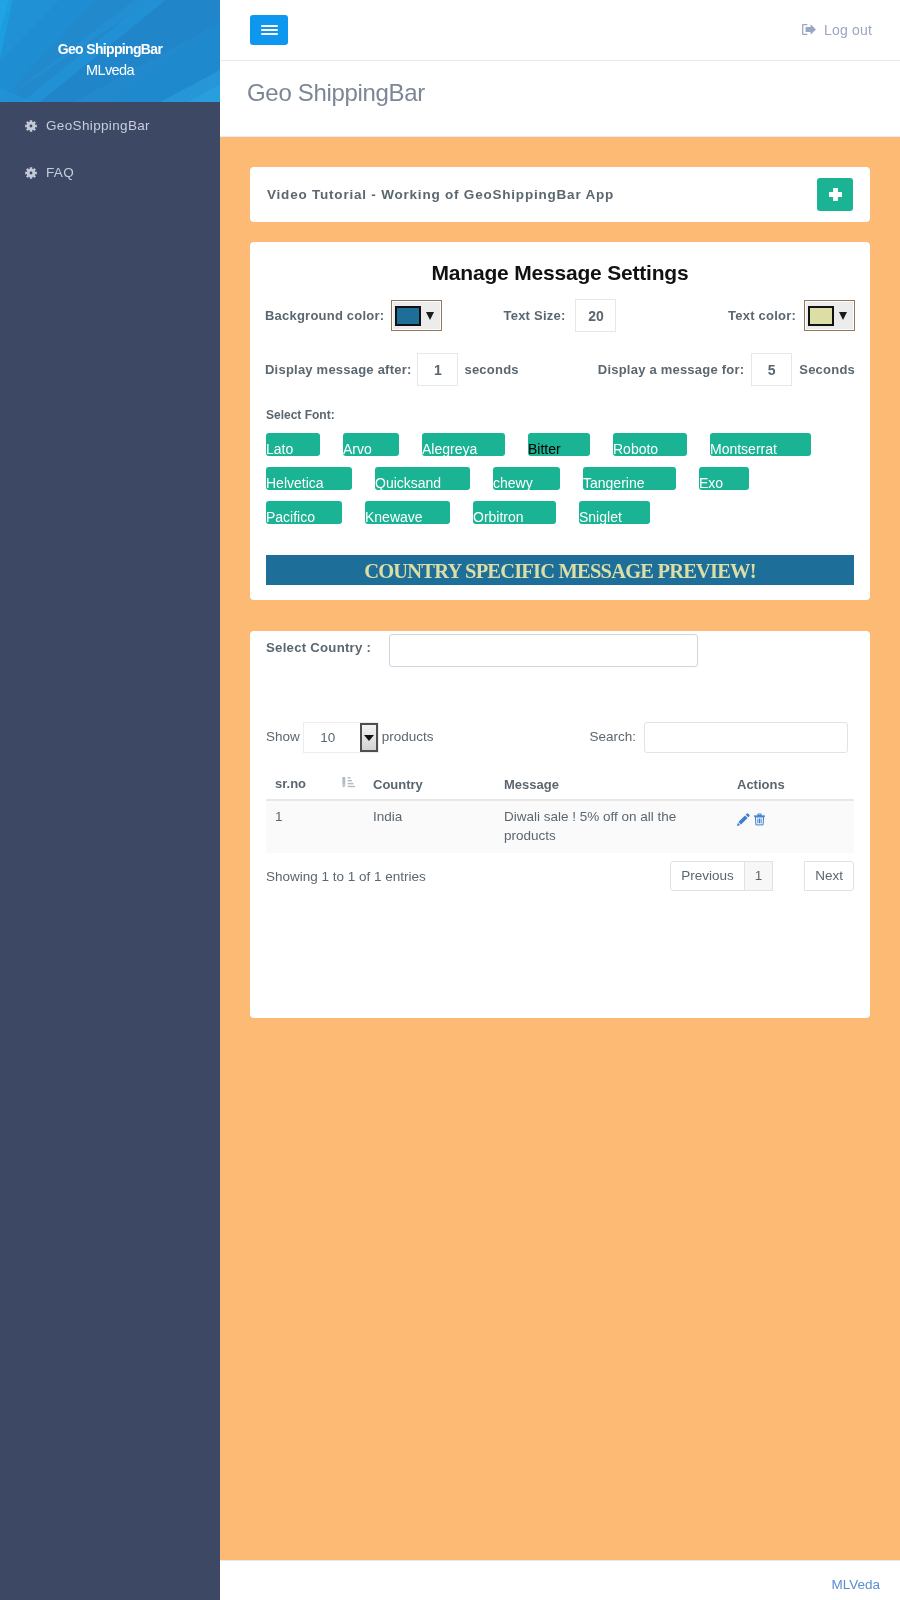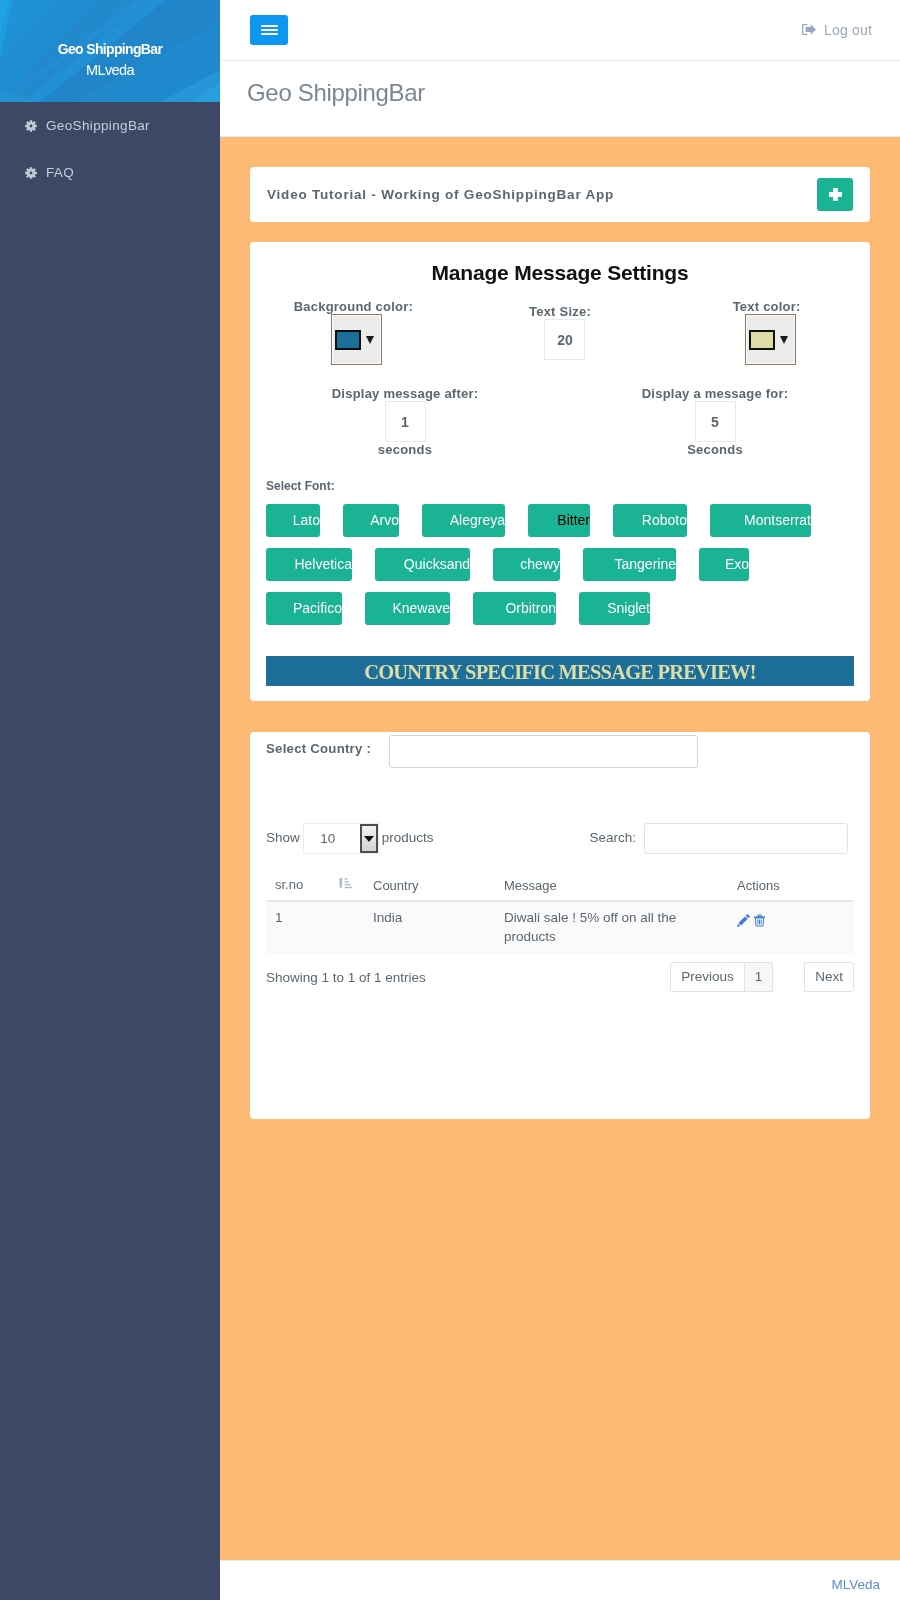--- a/index.html
+++ b/index.html
@@ -39,34 +39,34 @@
   .video-card{display:flex;align-items:center;justify-content:space-between;padding:0 17px;margin-bottom:20px;height:55px;}
   .video-title{color:#5b6770;font-weight:bold;font-size:13.5px;letter-spacing:0.79px;}
   .btn-plus{width:36px;height:33px;background:#1ab394;border-radius:3px;border:none;color:#fff;
     display:flex;align-items:center;justify-content:center;font-size:17px;font-weight:bold;cursor:pointer;padding:0;}
   .plusglyph{display:flex;}
 
   
   .settings-card{padding:0 0 15px;margin-bottom:20px;position:relative;}
   .sec-title{text-align:center;font-size:21px;font-weight:bold;color:#111;margin:0;padding:18px 0 0;line-height:26px;letter-spacing:-0.2px;}
   .grow{display:flex;align-items:center;}
-  .col4{width:33.3333%;padding:0 15px;display:flex;align-items:center;flex-direction:column;}
+  .col4{width:33.3333%;padding:0 15px;display:flex;align-items:center;}
   .c-left{justify-content:flex-start;}
   .c-mid{justify-content:center;}
   .c-right{justify-content:flex-end;}
   .lbl{font-weight:bold;color:#5b6770;font-size:13px;white-space:nowrap;letter-spacing:0.22px;}
   .colorpicker{width:51px;height:31px;border:1px solid #96775c;background:#ececec;display:inline-flex;align-items:center;padding:0 0 0 3px;flex:0 0 51px;box-shadow:inset 0 0 0 1px #fdfdfd;}
   .sw{width:26px;height:20px;border:2px solid #111;box-sizing:border-box;}
   .cp-arrow{width:0;height:0;border-left:4px solid transparent;border-right:4px solid transparent;border-top:8px solid #1b1b1b;margin-left:5px;}
   .numbox{width:41px;height:33px;border:1px solid #e6e7e8;background:#fff;display:flex;align-items:center;justify-content:center;
     font-weight:bold;color:#5b6770;font-size:14px;flex:0 0 41px;}
   .fontlbl{font-weight:bold;color:#5b6770;font-size:12px;margin:0 0 0 16px;line-height:14px;}
   .fontbtns{display:flex;flex-wrap:wrap;padding-left:16px;margin-top:11px;}
-  .fb{background:#1ab394;color:#fff;border:none;border-radius:3px;height:33px;padding:0;margin:0 23px 11px 0;
-     font-size:14px;cursor:pointer;line-height:33px;white-space:nowrap;text-align:right;overflow:hidden;}
+  .fb{background:#1ab394;color:#fff;border:none;border-radius:3px;height:23px;padding:0;margin:0 23px 11px 0;
+     font-size:14px;cursor:pointer;line-height:33px;white-space:nowrap;text-align:left;overflow:hidden;}
   .fb.active{color:#000;}
   .preview-title{text-align:center;font-size:19px;font-weight:bold;color:#111;line-height:22px;margin:0;letter-spacing:0.5px;}
   .preview-bar{background:#1d6f99;color:#dcdea6;text-align:center;height:30px;line-height:33px;font-family:"Liberation Serif",serif;
      font-size:20.5px;font-weight:bold;letter-spacing:-0.81px;margin:0 16px;}
 
   
   .country-card{padding:0 16px 0;position:relative;height:387px;}
   .country-row{display:flex;align-items:center;margin-top:31px;align-items:flex-start;}
   .country-lbl{font-weight:bold;color:#5b6770;font-size:13.2px;white-space:nowrap;line-height:15px;padding-top:9px;letter-spacing:0.25px;}
   .country-input{width:309px;height:33px;border:1px solid #ccd6e0;border-radius:3px;background:#fff;margin-left:18px;position:relative;top:3px;
@@ -75,21 +75,21 @@
   .dt-len{display:flex;align-items:center;font-size:13.5px;color:#5b6770;}
   .dt-sel{margin:0 3px 0 3px;height:31px;width:76px;border:1px solid #ececec;background:#fff;font-size:13.5px;position:relative;top:1px;
      display:flex;align-items:center;justify-content:center;color:#5b6770;padding-right:26px;}
   .dt-sel .sb{position:absolute;right:0;top:0;bottom:0;width:18px;background:linear-gradient(#f3f3f3,#d3d3d3);
      border:2px solid #4e4e4e;display:flex;align-items:center;justify-content:center;}
   .dt-sel .sb::after{content:"";width:0;height:0;border-left:5px solid transparent;border-right:5px solid transparent;border-top:6px solid #111;}
   .dt-search{display:flex;align-items:center;font-size:13.5px;color:#5b6770;}
   .dt-search input{margin-left:8px;width:204px;height:31px;position:relative;top:1px;margin-right:6px;border:1px solid #e3e3e3;border-radius:3px;
      font-family:"Liberation Sans",sans-serif;font-size:13px;padding:0 8px;outline:none;}
   table{width:100%;border-collapse:collapse;margin-top:24px;table-layout:fixed;}
-  thead th{text-align:left;font-size:13px;font-weight:normal;color:#5b6770;padding:0 0 7px;border-bottom:2px solid #e7e7e7;vertical-align:bottom;line-height:15px;}
+  thead th{text-align:left;font-size:13px;font-weight:bold;color:#5b6770;padding:0 0 7px;border-bottom:2px solid #e7e7e7;vertical-align:bottom;line-height:15px;}
   tbody td{padding:6px 0 0;font-size:13.5px;color:#5b6770;vertical-align:top;line-height:19px;height:53px;}
   tbody tr{background:#fafafa;}
   .dt-bottom{display:flex;align-items:flex-start;justify-content:space-between;margin-top:8px;position:relative;}
   .dt-info{position:relative;top:8px;}
   .dt-info{font-size:13.5px;color:#5b6770;}
   .pager{display:flex;}
   .pager .pg{border:1px solid #e2e2e2;height:30px;line-height:28px;padding:0 10px;font-size:13.5px;color:#5b6770;margin-left:-1px;background:#fff;cursor:pointer;text-align:center;}
   .pager .pg:first-child{margin-left:0;border-radius:3px 0 0 3px;}
   .pager .pg:last-child{border-radius:0 3px 3px 0;margin-left:31px;}
   .pager .pg.cur{background:#f7f7f7;}

